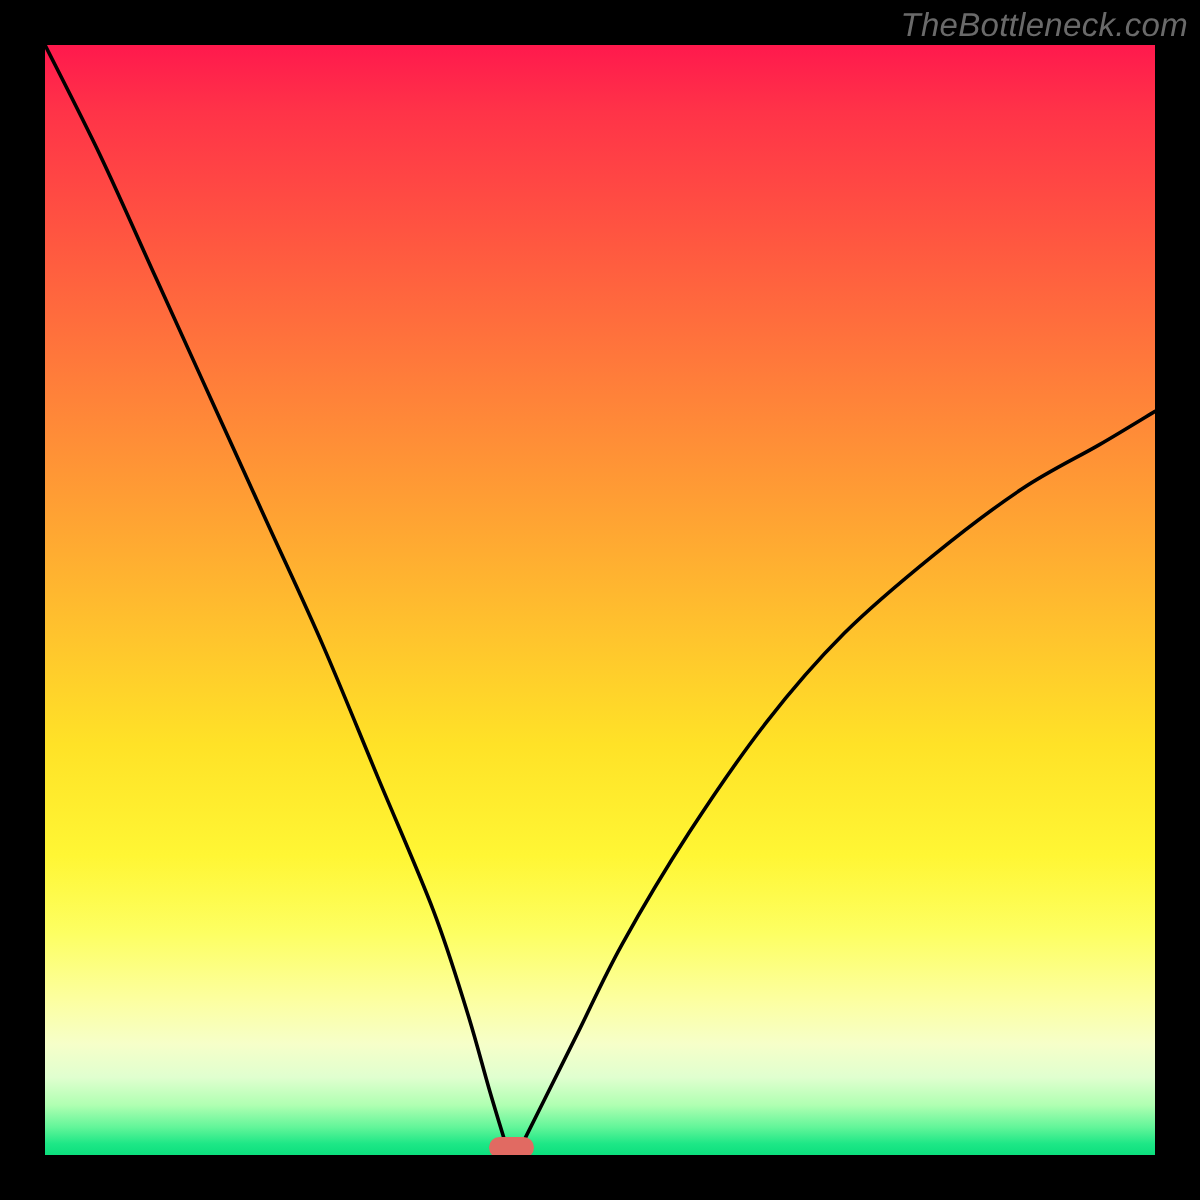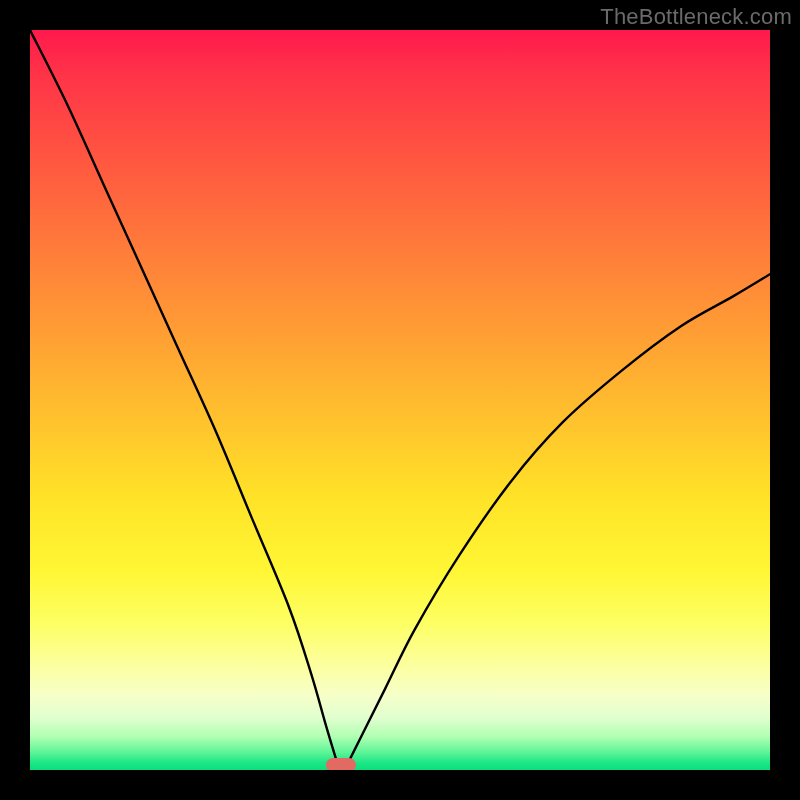--- a/index.html
+++ b/index.html
@@ -11,20 +11,21 @@
     background: #000;
     font-family: Arial, Helvetica, sans-serif;
   }
   .frame {
     position: absolute;
     left: 0;
     top: 0;
     width: 800px;
     height: 800px;
     background: #000;
+    font-style: italic;
   }
   .plot-area {
     position: absolute;
     left: 30px;
     top: 30px;
     width: 740px;
     height: 740px;
     overflow: hidden;
   }
   .gradient {

